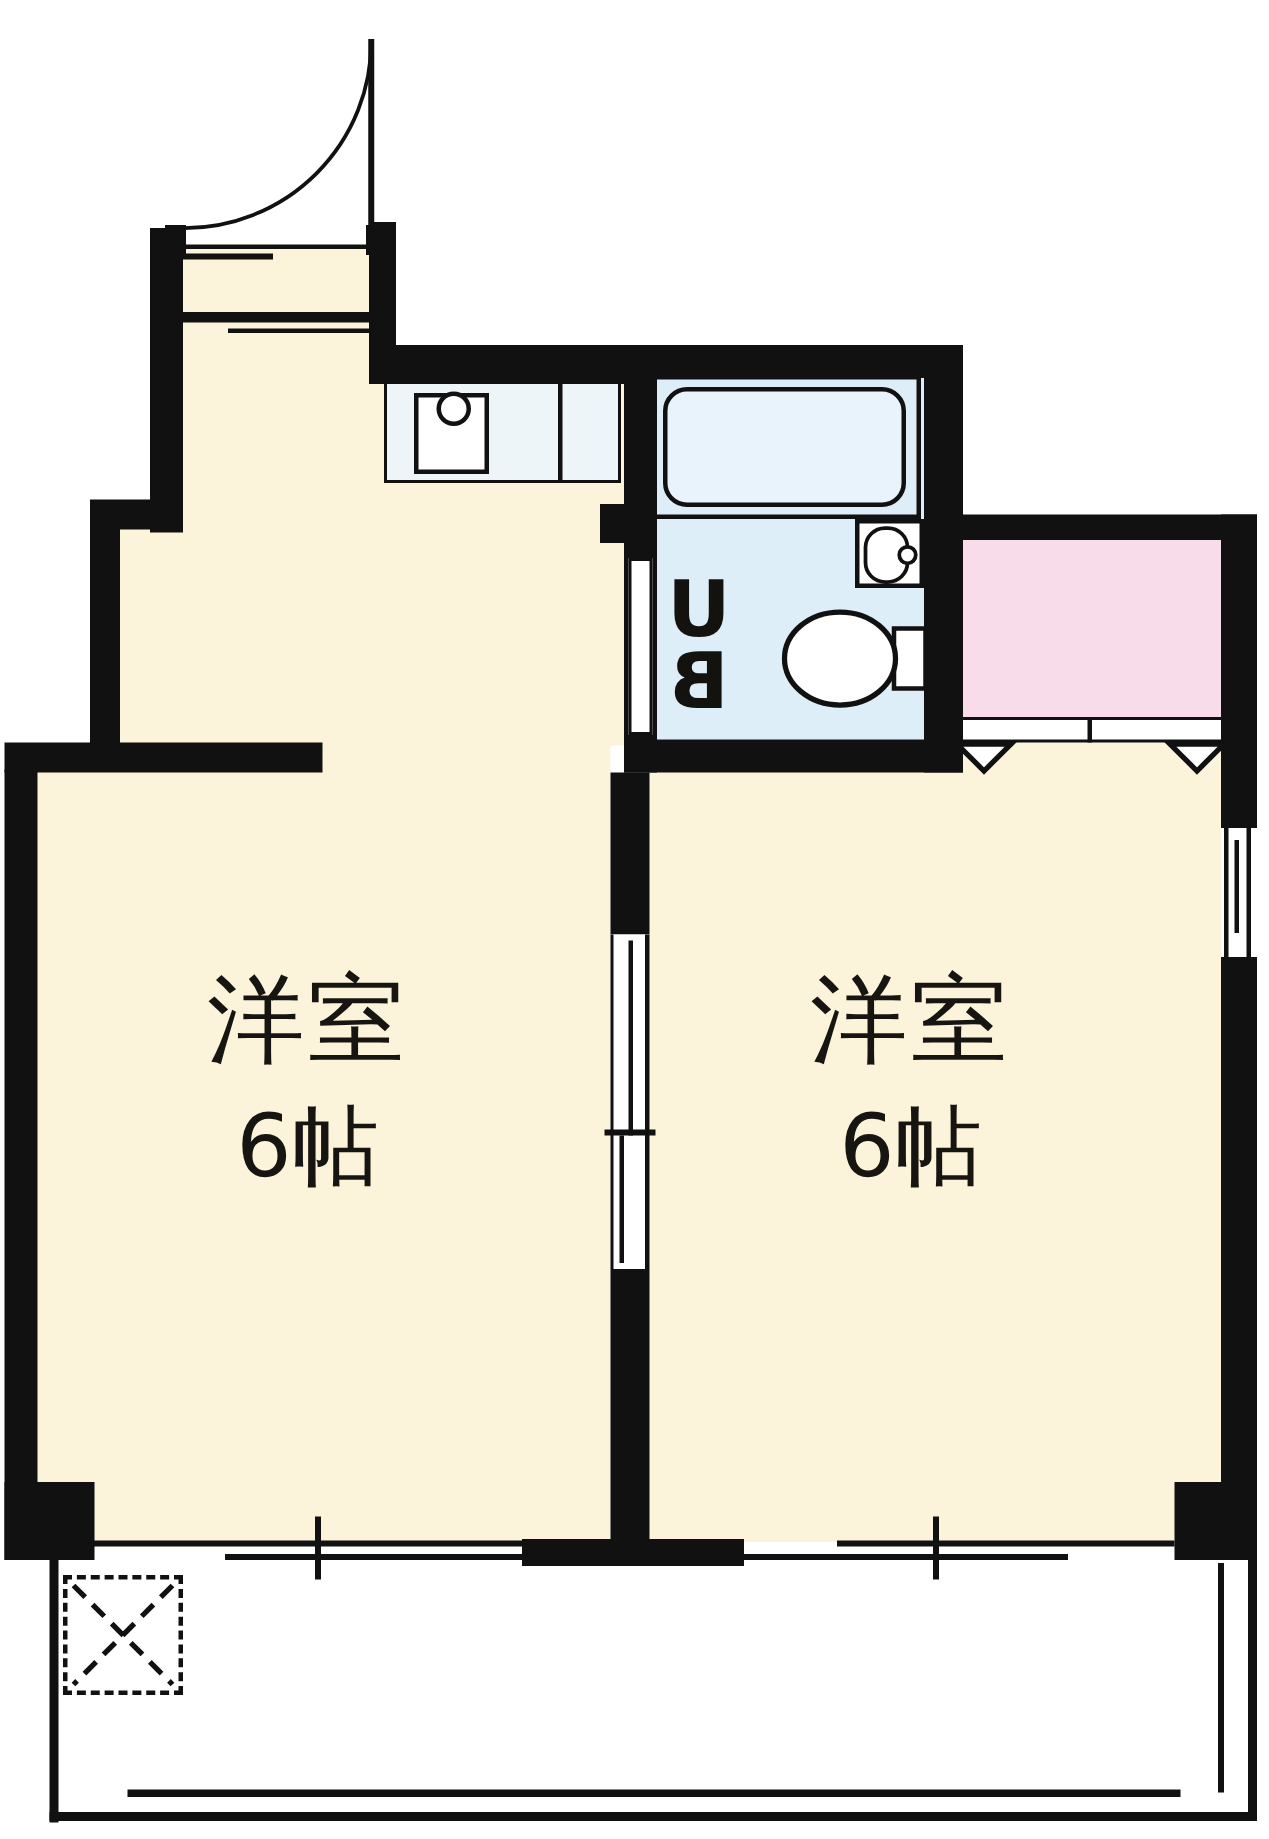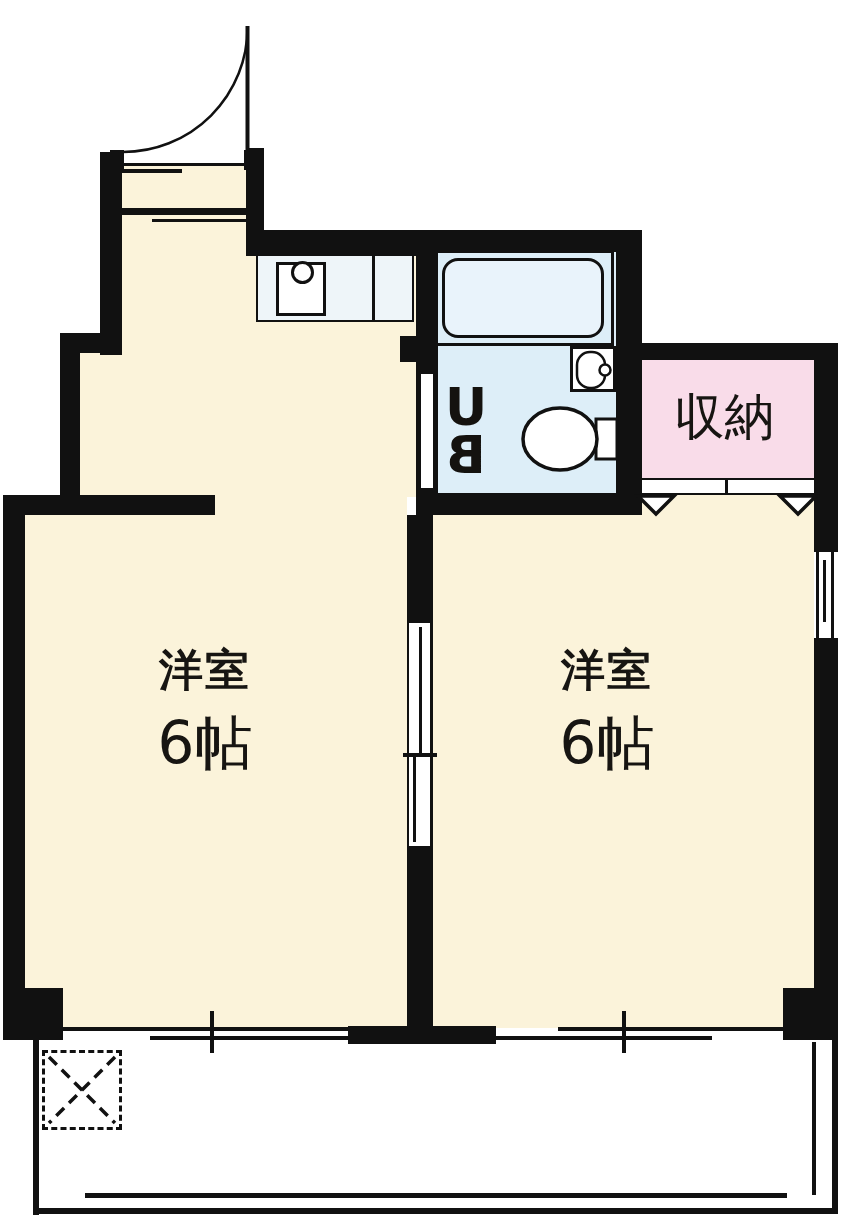--- a/index.html
+++ b/index.html
@@ -5,21 +5,21 @@
   html,body{margin:0;padding:0;background:#fff;}
   #stage{
     position:relative;width:846px;height:1226px;background:var(--background,#ffffff);
     font-family:"DejaVu Sans",sans-serif;overflow:hidden;
   }
   .wall{position:absolute;background:var(--wall,#111111);}
   .floor{position:absolute;background:var(--room_floor,#fbf3da);}
   .thinline{position:absolute;background:var(--wall,#111111);}
   .whiteband{position:absolute;background:#ffffff;}
   .room-label{position:absolute;text-align:center;color:#171512;}
-  .room-name{font-size:44px;font-weight:700;letter-spacing:2px;line-height:1.0;display:block;}
+  .room-name{font-size:65px;font-weight:400;letter-spacing:2px;line-height:1.0;display:block;}
   .room-size{font-size:58px;font-weight:500;line-height:1.0;display:block;margin-top:22px;}
   .storage-label{position:absolute;display:flex;align-items:center;justify-content:center;
     font-size:50px;color:#171512;}
   .ub-label{position:absolute;color:#14120f;font-weight:bold;font-size:52px;line-height:0.92;
     text-align:center;width:44px;}
   .ub-label .mirrored{display:block;transform:scaleX(-1);}
   svg{position:absolute;left:0;top:0;pointer-events:none;}
 </style>
 </head>
 <body>
@@ -131,21 +131,18 @@
   </svg>
 
   <div class="room-label" style="left:60px;top:648px;width:290px;">
     <span class="room-name">洋室</span>
     <span class="room-size">6帖</span>
   </div>
   <div class="room-label" style="left:462px;top:648px;width:290px;">
     <span class="room-name">洋室</span>
     <span class="room-size">6帖</span>
   </div>
-  <div class="storage-label" style="left:633px;top:358px;width:183px;height:118px;">
-    <span>収納</span>
-  </div>
   <div class="ub-label" style="left:444px;top:384px;">
     <span style="display:block;">U</span>
     <span class="mirrored">B</span>
   </div>
 
 </div>
 
 </body></html>

